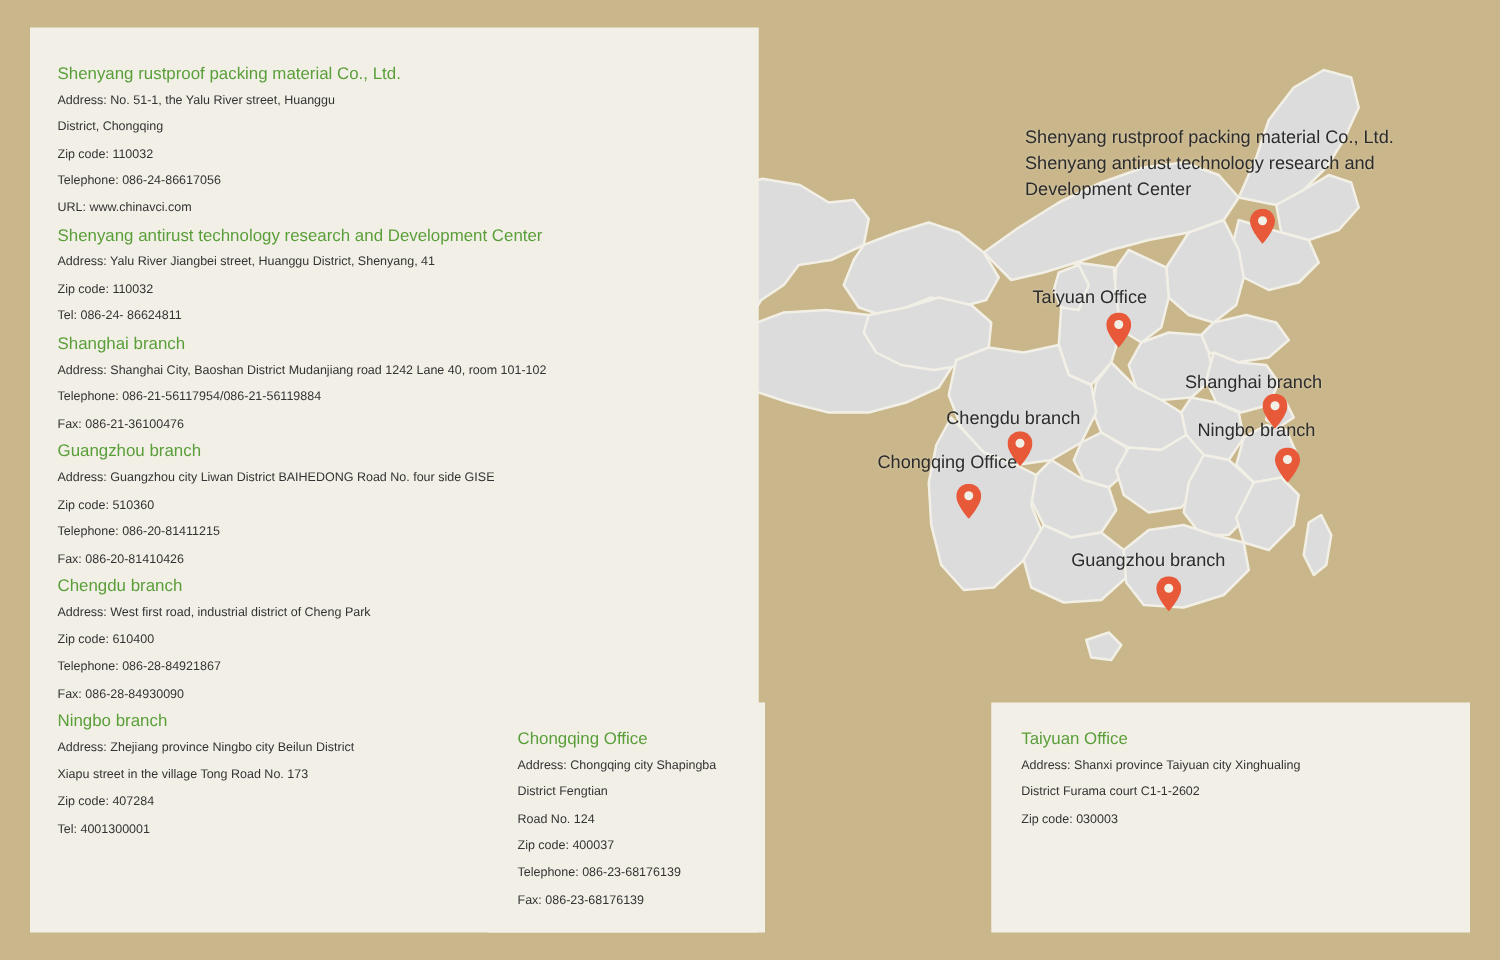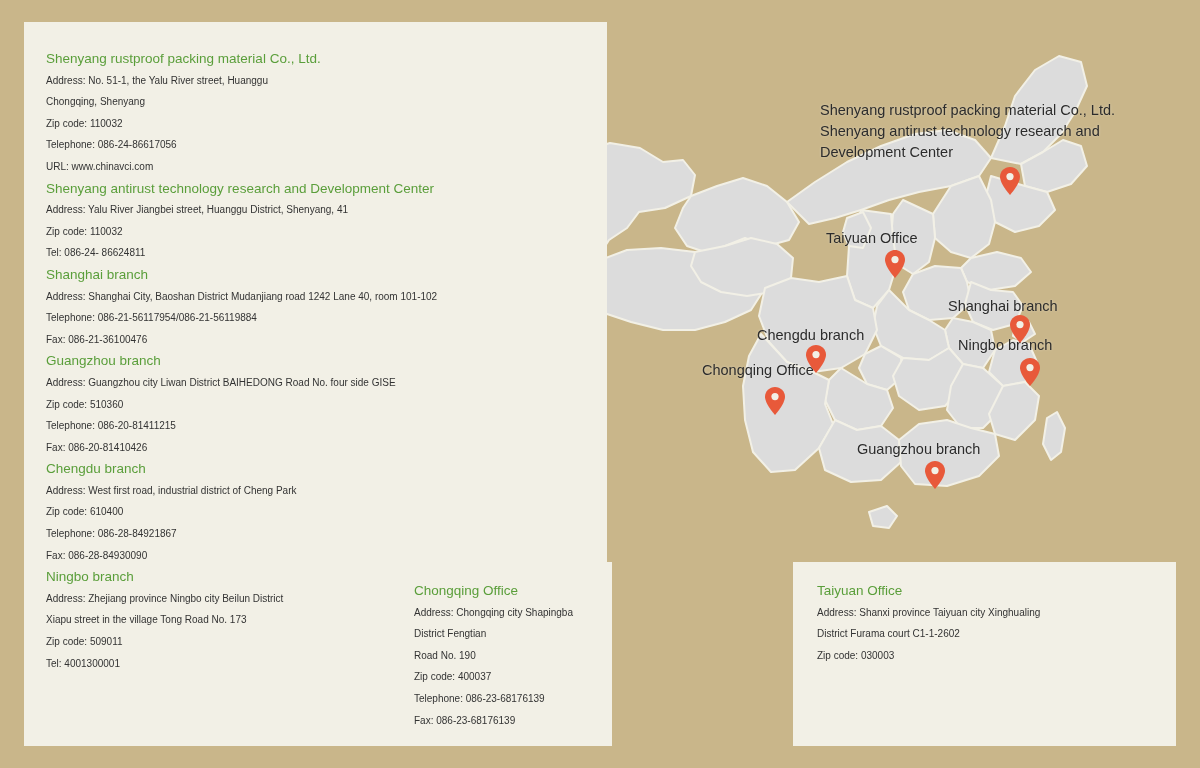--- a/index.html
+++ b/index.html
@@ -224,21 +224,21 @@
           <circle cx="10" cy="9.6" r="3.6" fill="#f2f0e6"></circle>
         </svg>
     </div>
   </div>
 
   <div class="panel panel-main">
 
     <div>
       <p class="section-title">Shenyang rustproof packing material Co., Ltd.</p>
       <p class="line">Address: No. 51-1, the Yalu River street, Huanggu</p>
-      <p class="line">Chongqing, Shenyang</p>
+      <p class="line">District, Chongqing</p>
       <p class="line">Zip code: 110032</p>
       <p class="line">Telephone: 086-24-86617056</p>
       <p class="line">URL: www.chinavci.com</p>
     </div>
 
     <div>
       <p class="section-title">Shenyang antirust technology research and Development Center</p>
       <p class="line">Address: Yalu River Jiangbei street, Huanggu District, Shenyang, 41</p>
       <p class="line">Zip code: 110032</p>
       <p class="line">Tel: 086-24- 86624811</p>
@@ -264,30 +264,30 @@
       <p class="line">Address: West first road, industrial district of Cheng Park</p>
       <p class="line">Zip code: 610400</p>
       <p class="line">Telephone: 086-28-84921867</p>
       <p class="line">Fax: 086-28-84930090</p>
     </div>
 
     <div>
       <p class="section-title">Ningbo branch</p>
       <p class="line">Address: Zhejiang province Ningbo city Beilun District</p>
       <p class="line">Xiapu street in the village Tong Road No. 173</p>
-      <p class="line">Zip code: 509011</p>
+      <p class="line">Zip code: 407284</p>
       <p class="line">Tel: 4001300001</p>
     </div>
 
   </div>
 
   <div class="panel panel-chongqing">
     <p class="section-title">Chongqing Office</p>
     <p class="line">Address: Chongqing city Shapingba District Fengtian</p>
-    <p class="line">Road No. 190</p>
+    <p class="line">Road No. 124</p>
     <p class="line">Zip code: 400037</p>
     <p class="line">Telephone: 086-23-68176139</p>
     <p class="line">Fax: 086-23-68176139</p>
   </div>
 
   <div class="panel panel-taiyuan">
     <p class="section-title">Taiyuan Office</p>
     <p class="line">Address: Shanxi province Taiyuan city Xinghualing</p>
     <p class="line">District Furama court C1-1-2602</p>
     <p class="line">Zip code: 030003</p>

